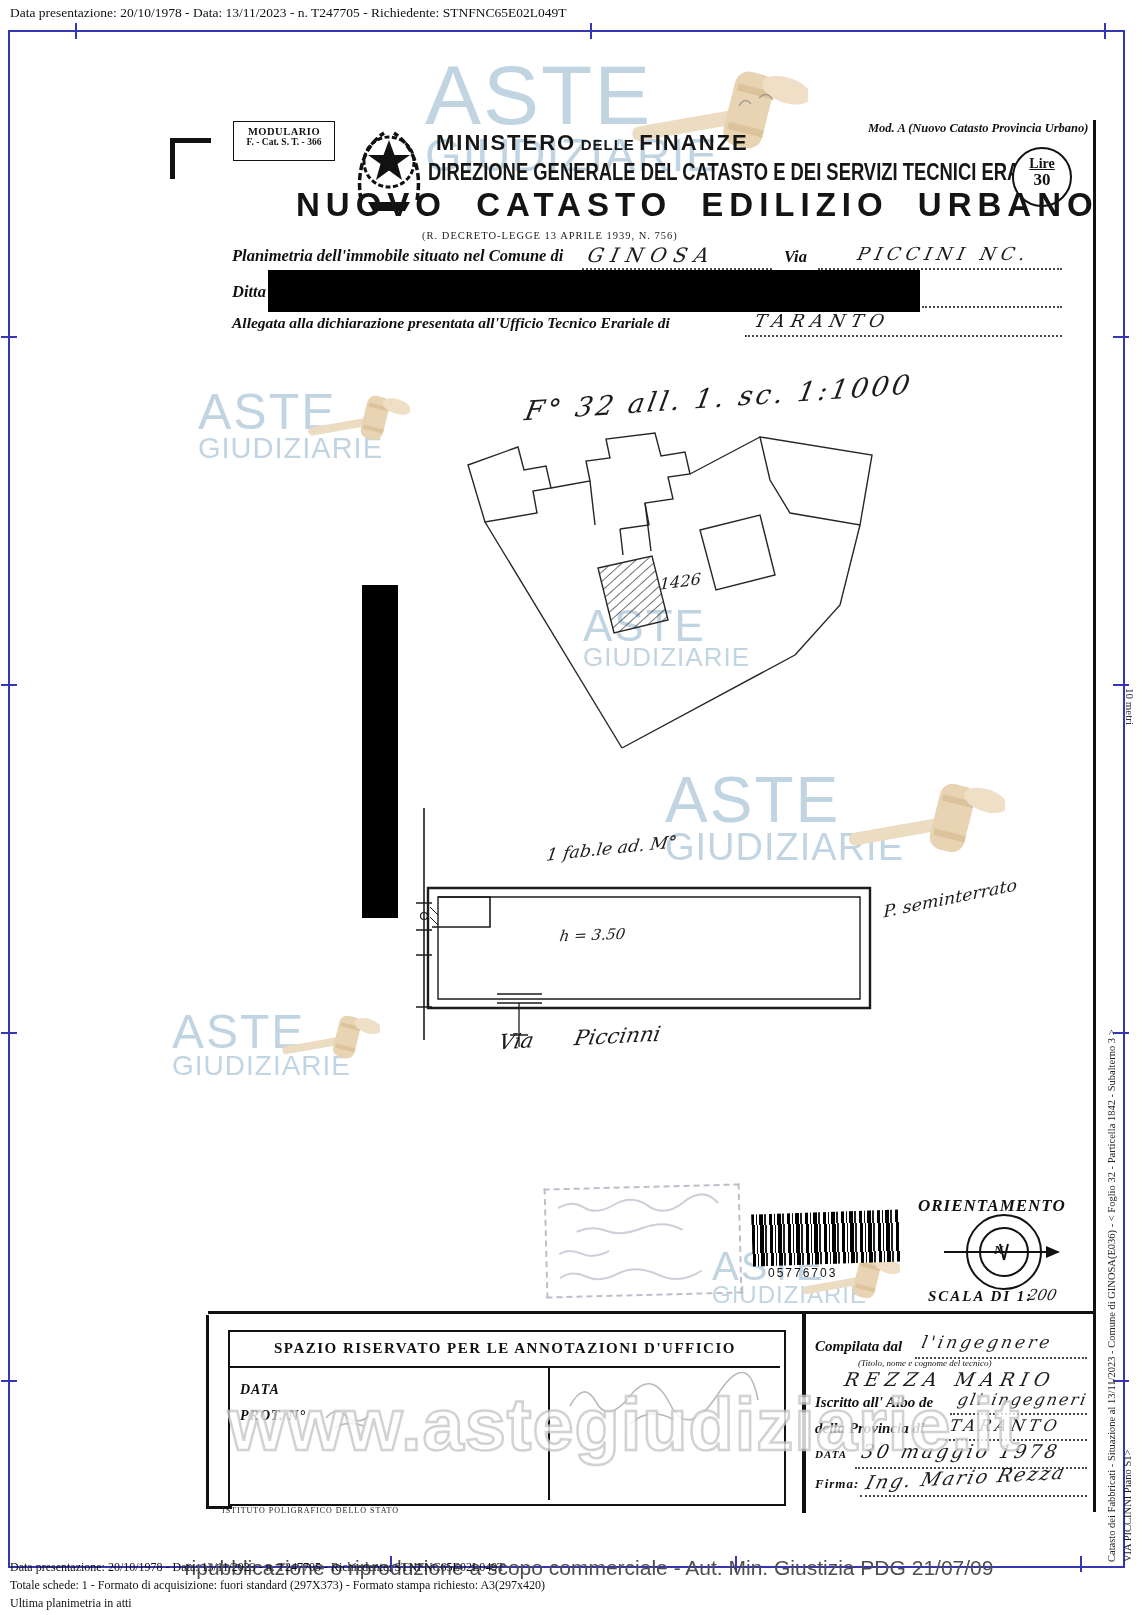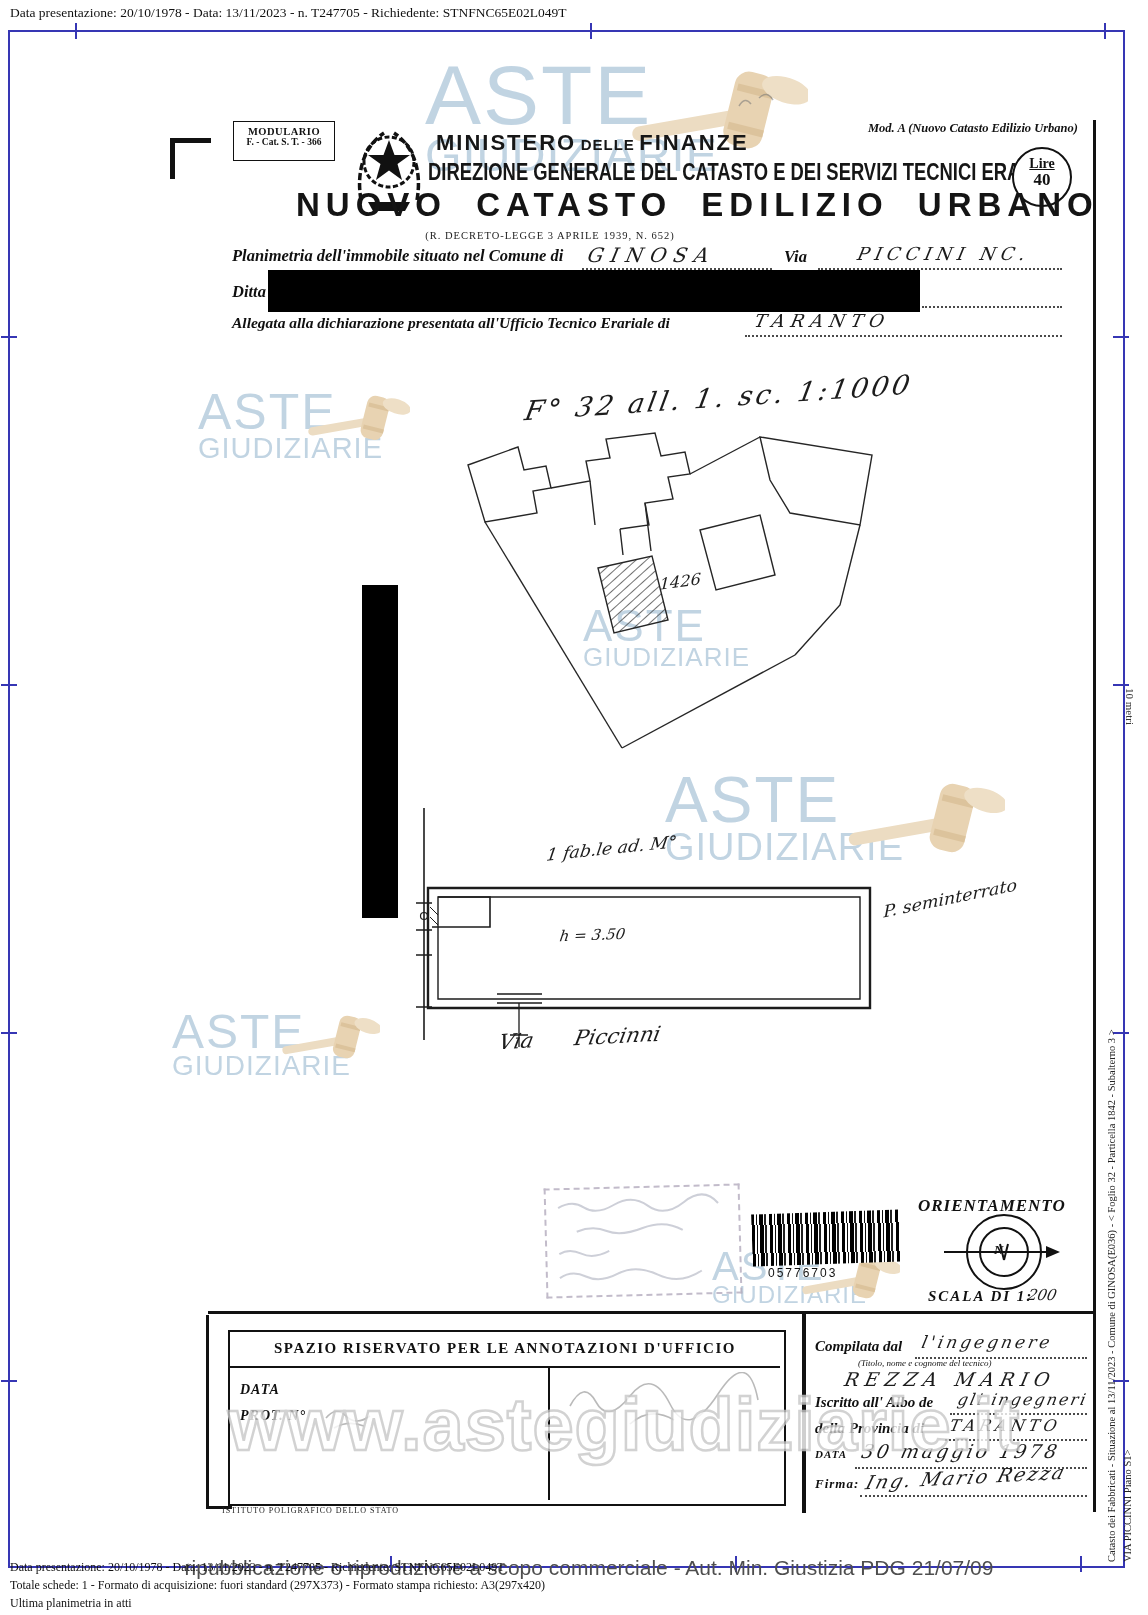--- a/index.html
+++ b/index.html
@@ -135,30 +135,30 @@
   </svg>
 
   <div class="abs sans nw" style="left:436px;top:130px;font-weight:bold;color:#161616;">
     <span style="font-size:22px;letter-spacing:2px;">MINISTERO</span>
     <span style="font-size:15px;letter-spacing:1px;text-align:right;">DELLE</span>
     <span style="font-size:22px;letter-spacing:2px;">FINANZE</span>
   </div>
 
   <div class="abs sans nw" style="left:428px;top:159px;font-size:23px;font-weight:bold;color:#161616;transform:scaleX(.8);transform-origin:left center;">DIREZIONE GENERALE DEL CATASTO E DEI SERVIZI TECNICI ERARIALI</div>
 
-  <div class="abs serif nw" style="left:868px;top:121px;font-size:12.5px;font-style:italic;font-weight:bold;">Mod. A (Nuovo Catasto Edilizio Urbano)</div>
+  <div class="abs serif nw" style="left:868px;top:121px;font-size:12.5px;font-style:italic;font-weight:bold;">Mod. A (Nuovo Catasto Provincia Urbano)</div>
 
   <div class="abs" style="left:1012px;top:147px;width:56px;height:56px;border:2px solid #111;border-radius:50%;text-align:center;background:#fff;">
     <div class="serif" style="font-size:14px;font-weight:bold;margin-top:8px;line-height:1;text-decoration:underline;">Lire</div>
-    <div class="serif" style="font-size:17px;font-weight:bold;line-height:1;">40</div>
+    <div class="serif" style="font-size:17px;font-weight:bold;line-height:1;">30</div>
   </div>
 
   <div class="abs sans nw" style="left:296px;top:186px;font-size:33px;font-weight:bold;letter-spacing:6px;word-spacing:14px;color:#141414;">NUOVO CATASTO EDILIZIO URBANO</div>
 
-  <div class="abs serif" style="left:260px;top:230px;width:580px;text-align:center;font-size:10.5px;letter-spacing:1px;color:#222;">(R. DECRETO-LEGGE 3 APRILE 1939, N. 652)</div>
+  <div class="abs serif" style="left:260px;top:230px;width:580px;text-align:center;font-size:10.5px;letter-spacing:1px;color:#222;">(R. DECRETO-LEGGE 13 APRILE 1939, N. 756)</div>
 
   <div class="abs formlbl" style="left:232px;top:246px;font-size:16.5px;">Planimetria dell'immobile situato nel Comune di</div>
   <div class="abs hw" style="left:588px;top:243px;font-size:20px;letter-spacing:7px;">GINOSA</div>
   <div class="abs dot" style="left:582px;top:267px;width:190px;"></div>
   <div class="abs formlbl" style="left:784px;top:247px;font-size:16.5px;">Via</div>
   <div class="abs hw" style="left:858px;top:243px;font-size:18px;letter-spacing:5px;">PICCINI NC.</div>
   <div class="abs dot" style="left:818px;top:267px;width:244px;"></div>
 
   <div class="abs formlbl" style="left:232px;top:282px;font-size:16.5px;">Ditta</div>
   <div class="abs blackbar" style="left:268px;top:270px;width:652px;height:42px;"></div>

